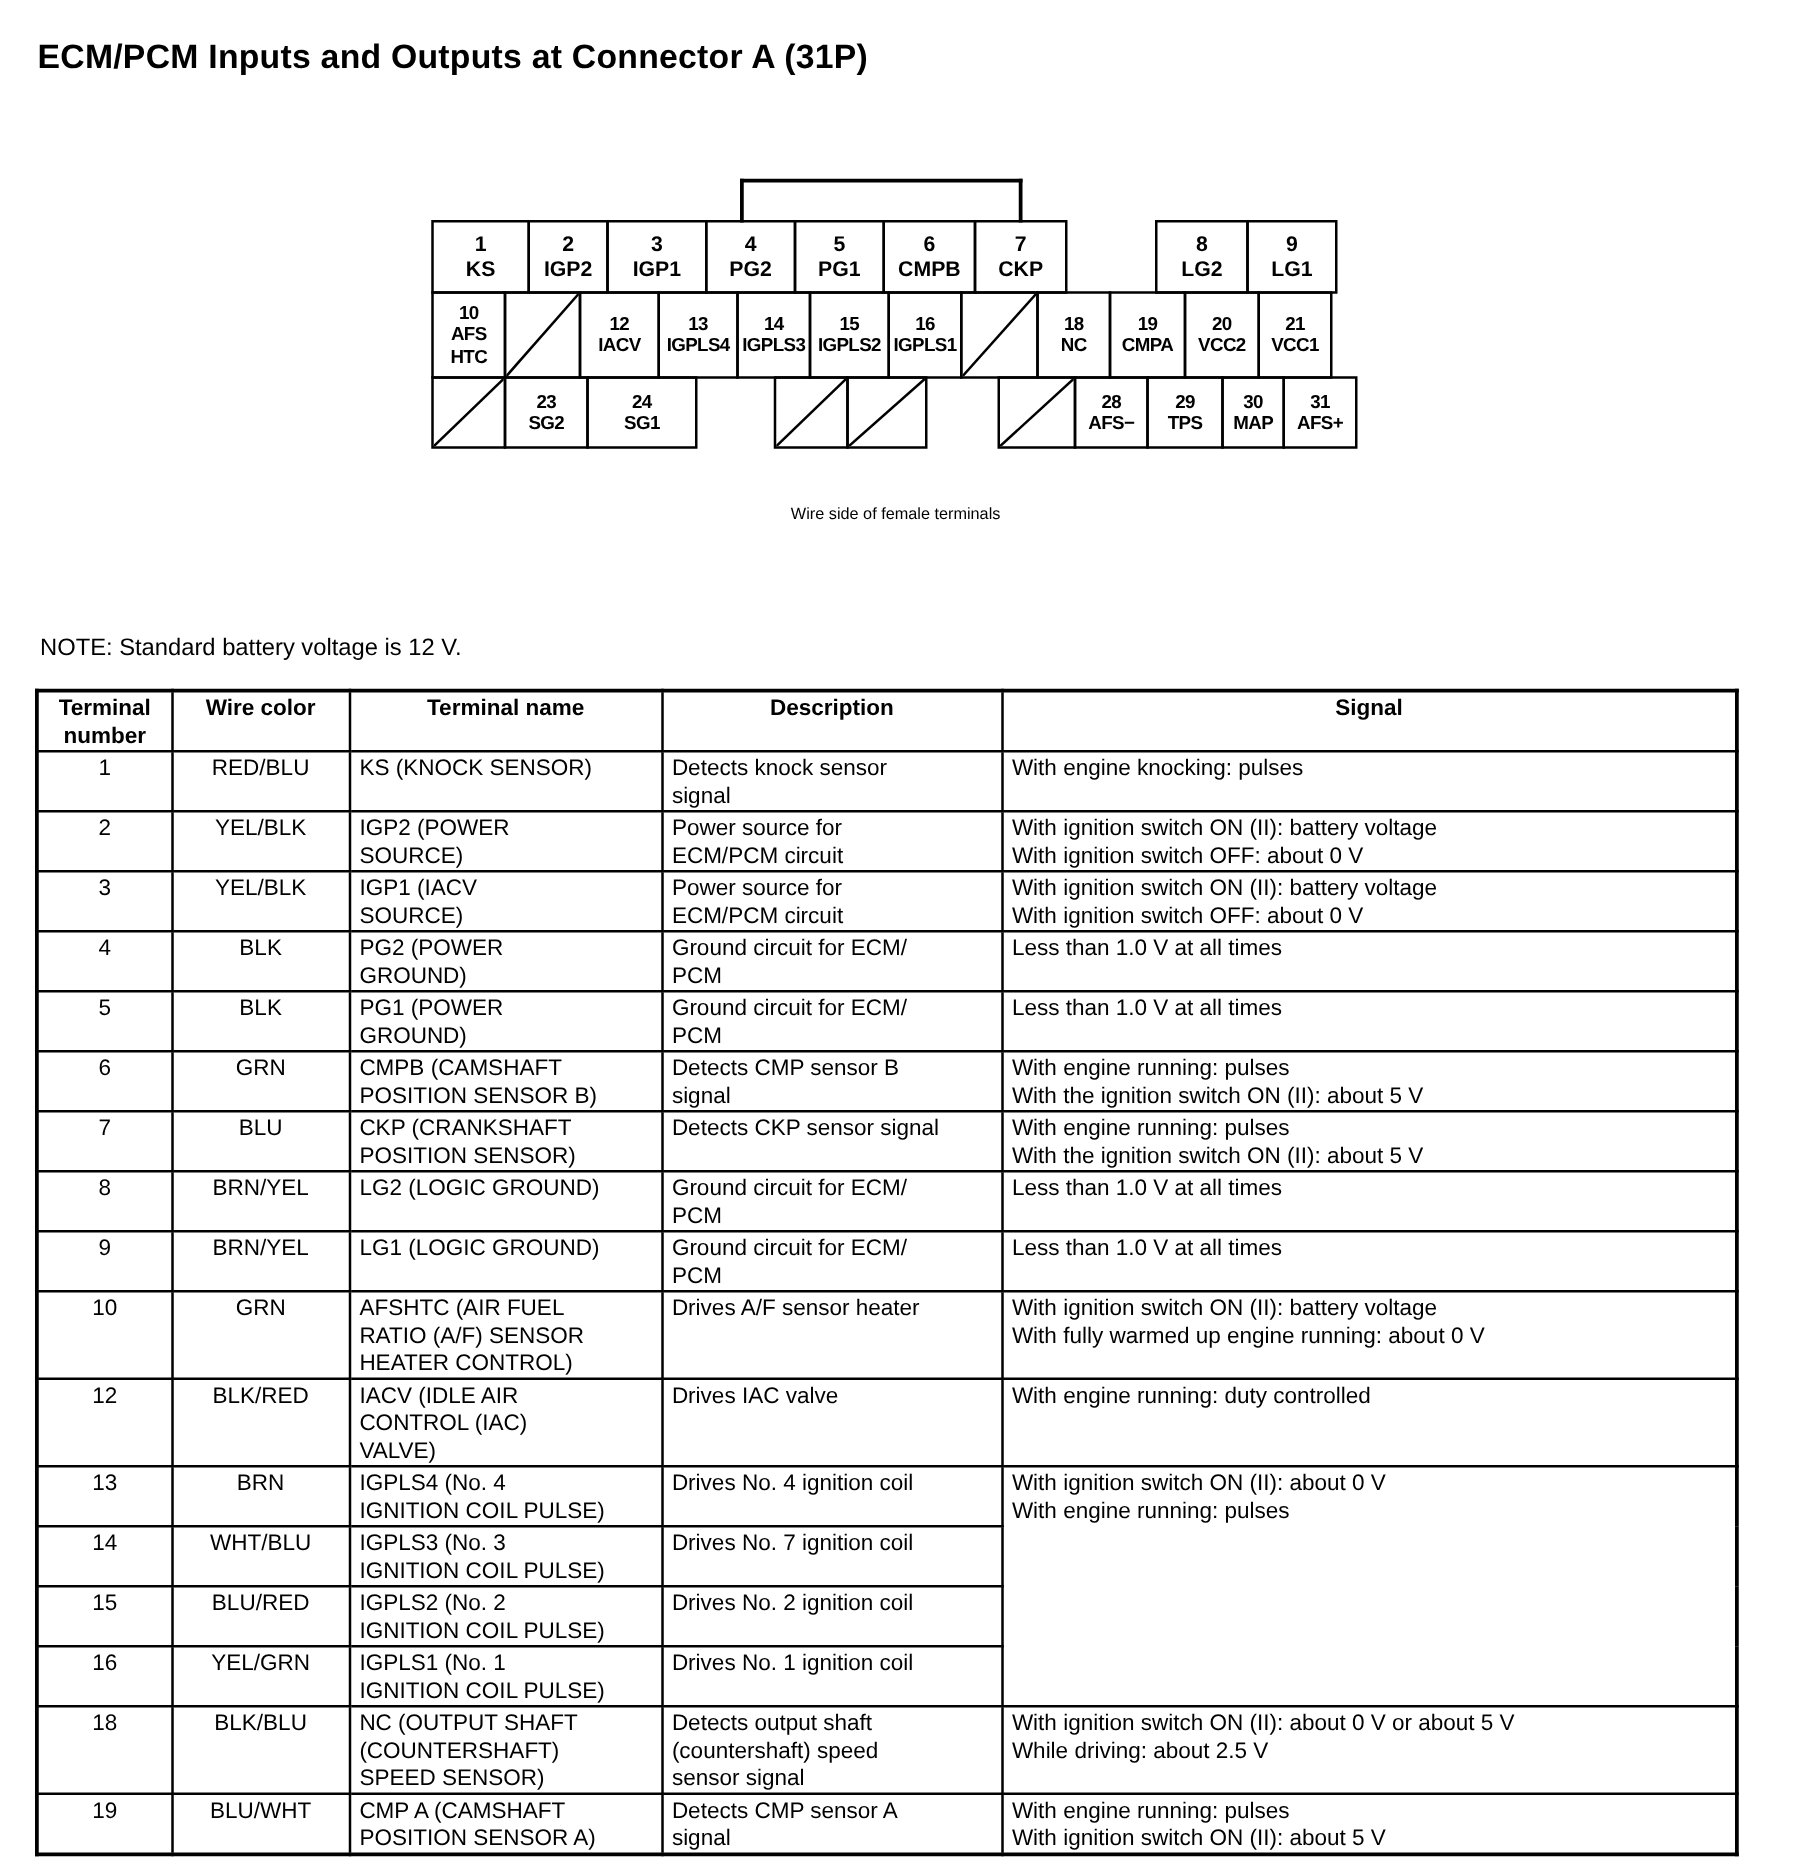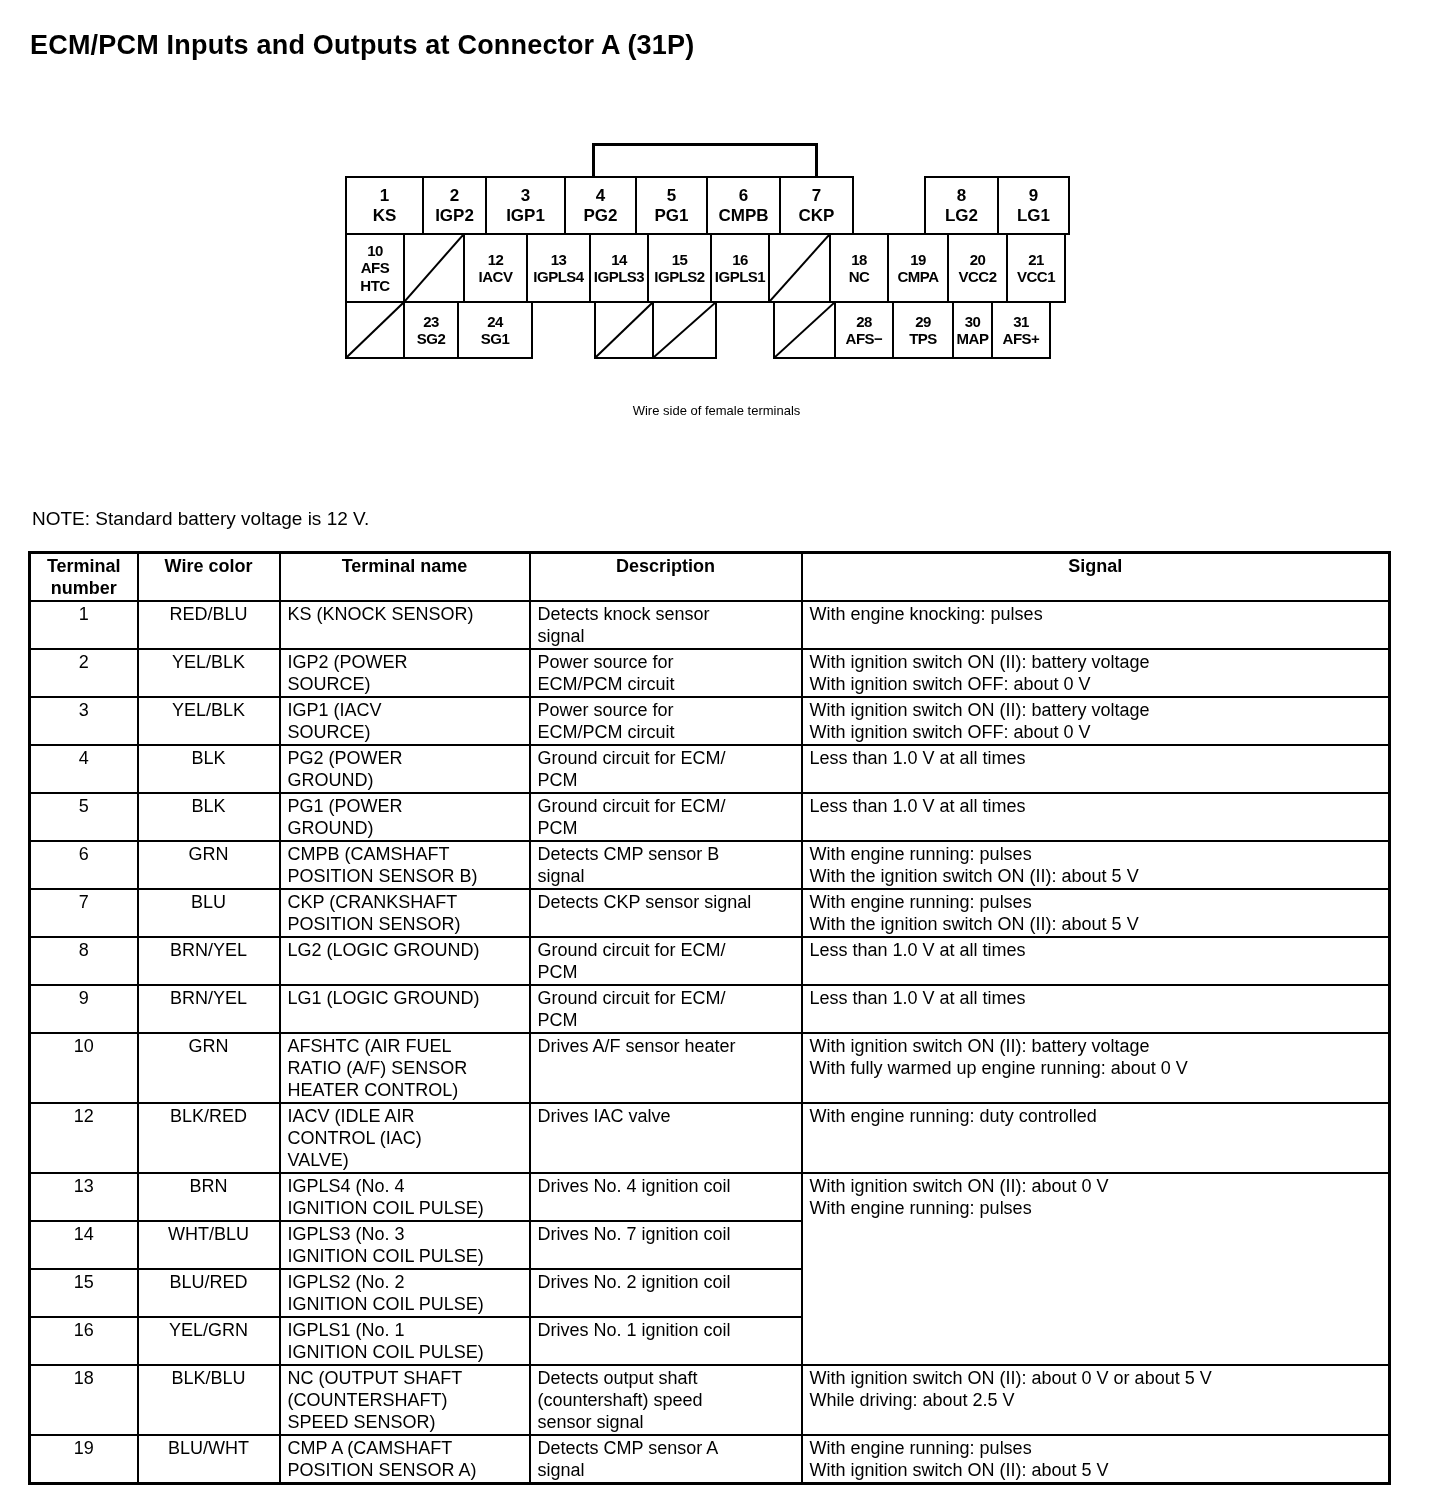--- a/index.html
+++ b/index.html
@@ -154,25 +154,25 @@
           <div class="pin-line">21</div>
           <div class="pin-line">VCC1</div>
         </div>
       </div>
       <div class="conn-row conn-row-2" style="height: 58px;">
         <div class="conn-cell diag" style="width: 60px;">
           <svg viewBox="0 0 100 100" preserveAspectRatio="none">
             <line x1="0" y1="100" x2="100" y2="0" stroke="#000" stroke-width="2" vector-effect="non-scaling-stroke"></line>
           </svg>
         </div>
-        <div class="conn-cell pin" style="width: 56px;">
+        <div class="conn-cell pin" style="width: 68px;">
           <div class="pin-line">23</div>
           <div class="pin-line">SG2</div>
         </div>
-        <div class="conn-cell pin" style="width: 76px;">
+        <div class="conn-cell pin" style="width: 89px;">
           <div class="pin-line">24</div>
           <div class="pin-line">SG1</div>
         </div>
         <div class="conn-cell gap" style="width: 65px;"></div>
         <div class="conn-cell diag" style="width: 60px;">
           <svg viewBox="0 0 100 100" preserveAspectRatio="none">
             <line x1="0" y1="100" x2="100" y2="0" stroke="#000" stroke-width="2" vector-effect="non-scaling-stroke"></line>
           </svg>
         </div>
         <div class="conn-cell diag" style="width: 65px;">
@@ -187,21 +187,21 @@
           </svg>
         </div>
         <div class="conn-cell pin" style="width: 60px;">
           <div class="pin-line">28</div>
           <div class="pin-line">AFS−</div>
         </div>
         <div class="conn-cell pin" style="width: 62px; justify-content: center;">
           <div class="pin-line">29</div>
           <div class="pin-line">TPS</div>
         </div>
-        <div class="conn-cell pin" style="width: 41px;">
+        <div class="conn-cell pin" style="width: 51px;">
           <div class="pin-line">30</div>
           <div class="pin-line">MAP</div>
         </div>
         <div class="conn-cell pin" style="width: 60px;">
           <div class="pin-line">31</div>
           <div class="pin-line">AFS+</div>
         </div>
       </div>
     </div>
 </div>

